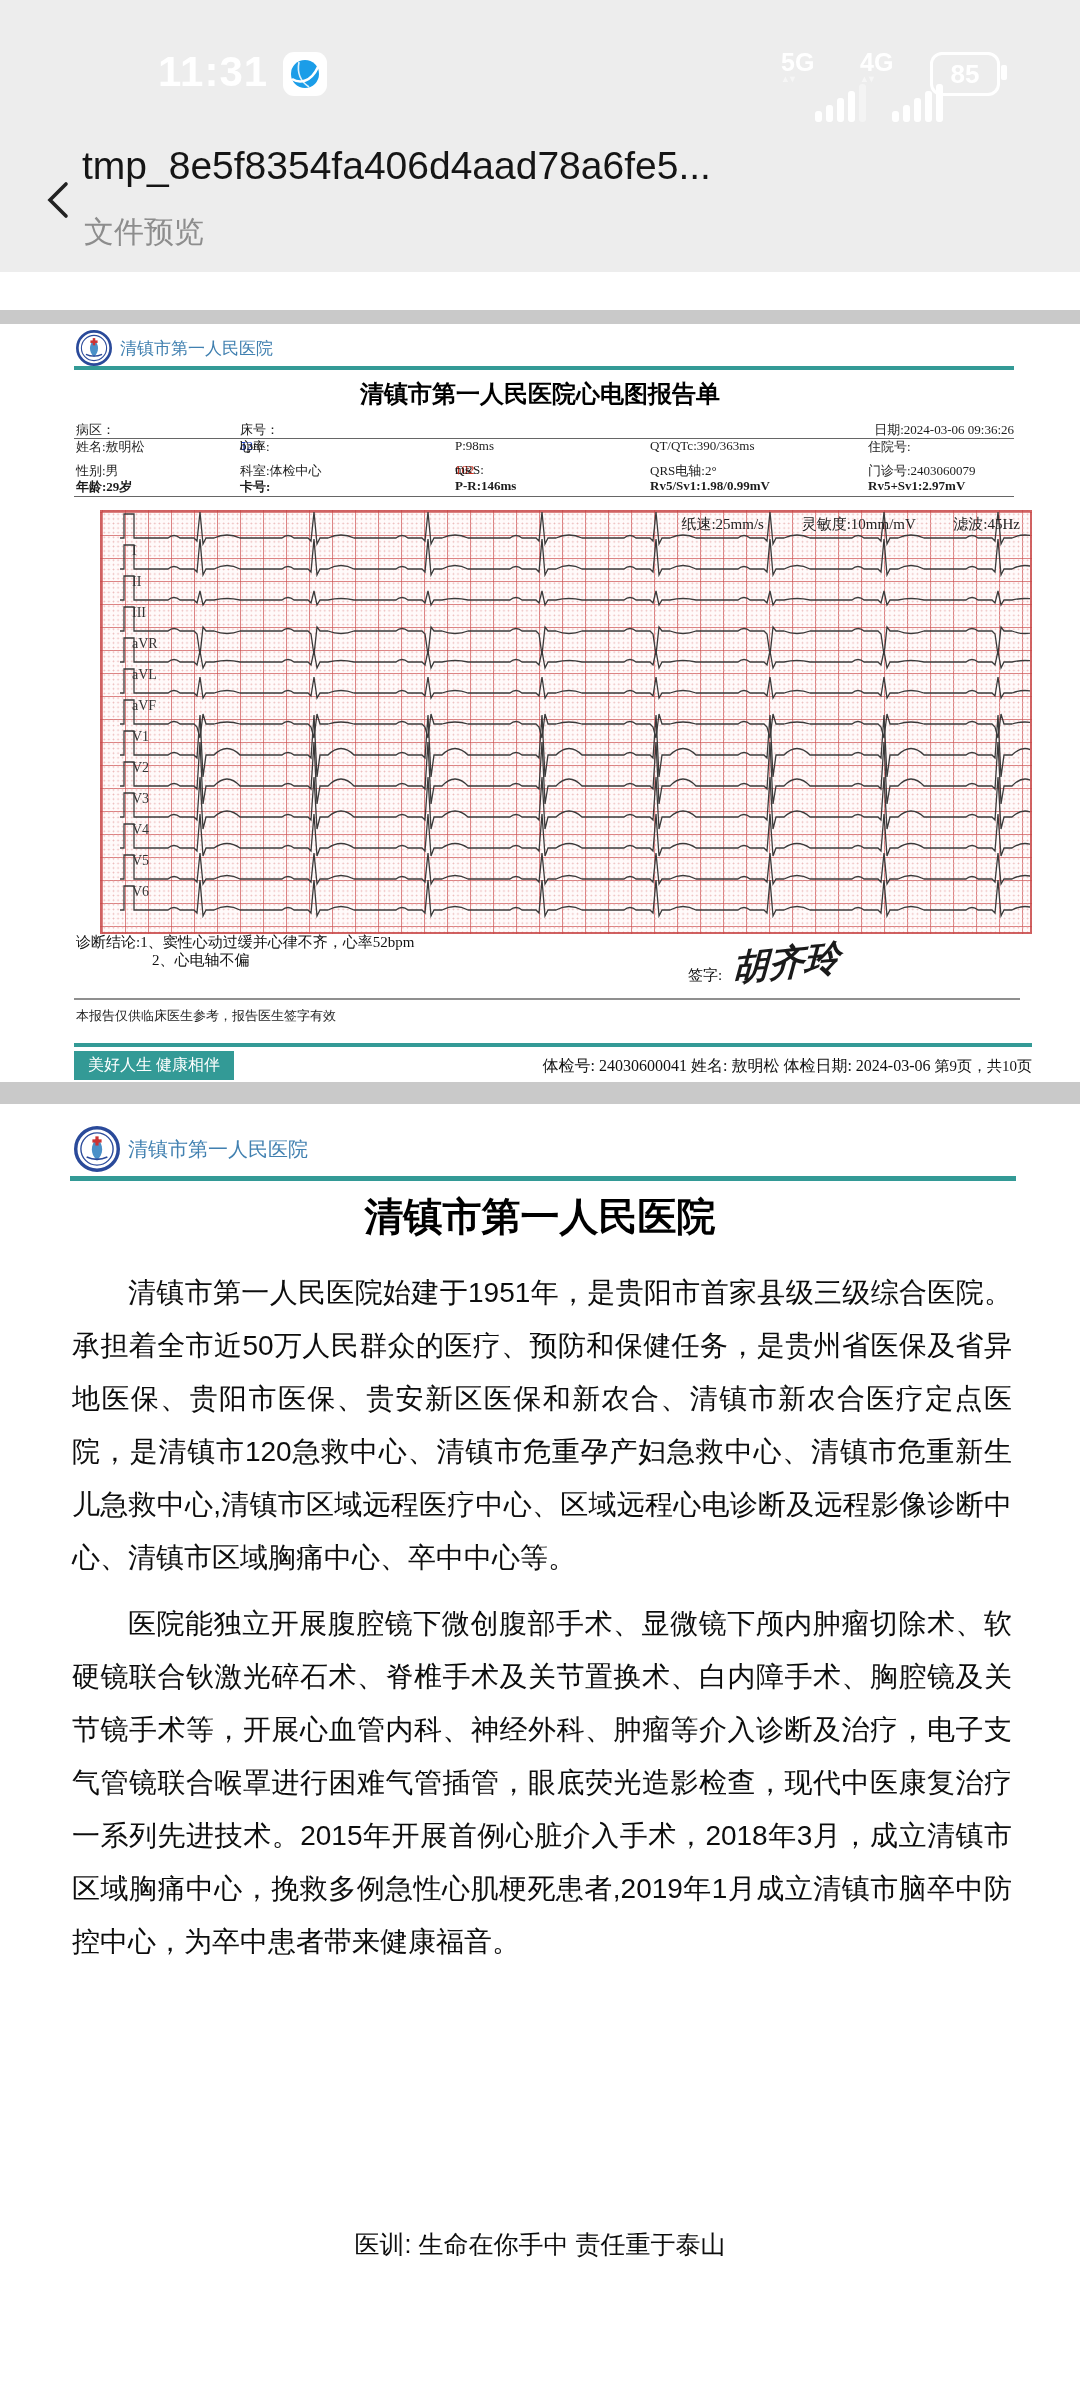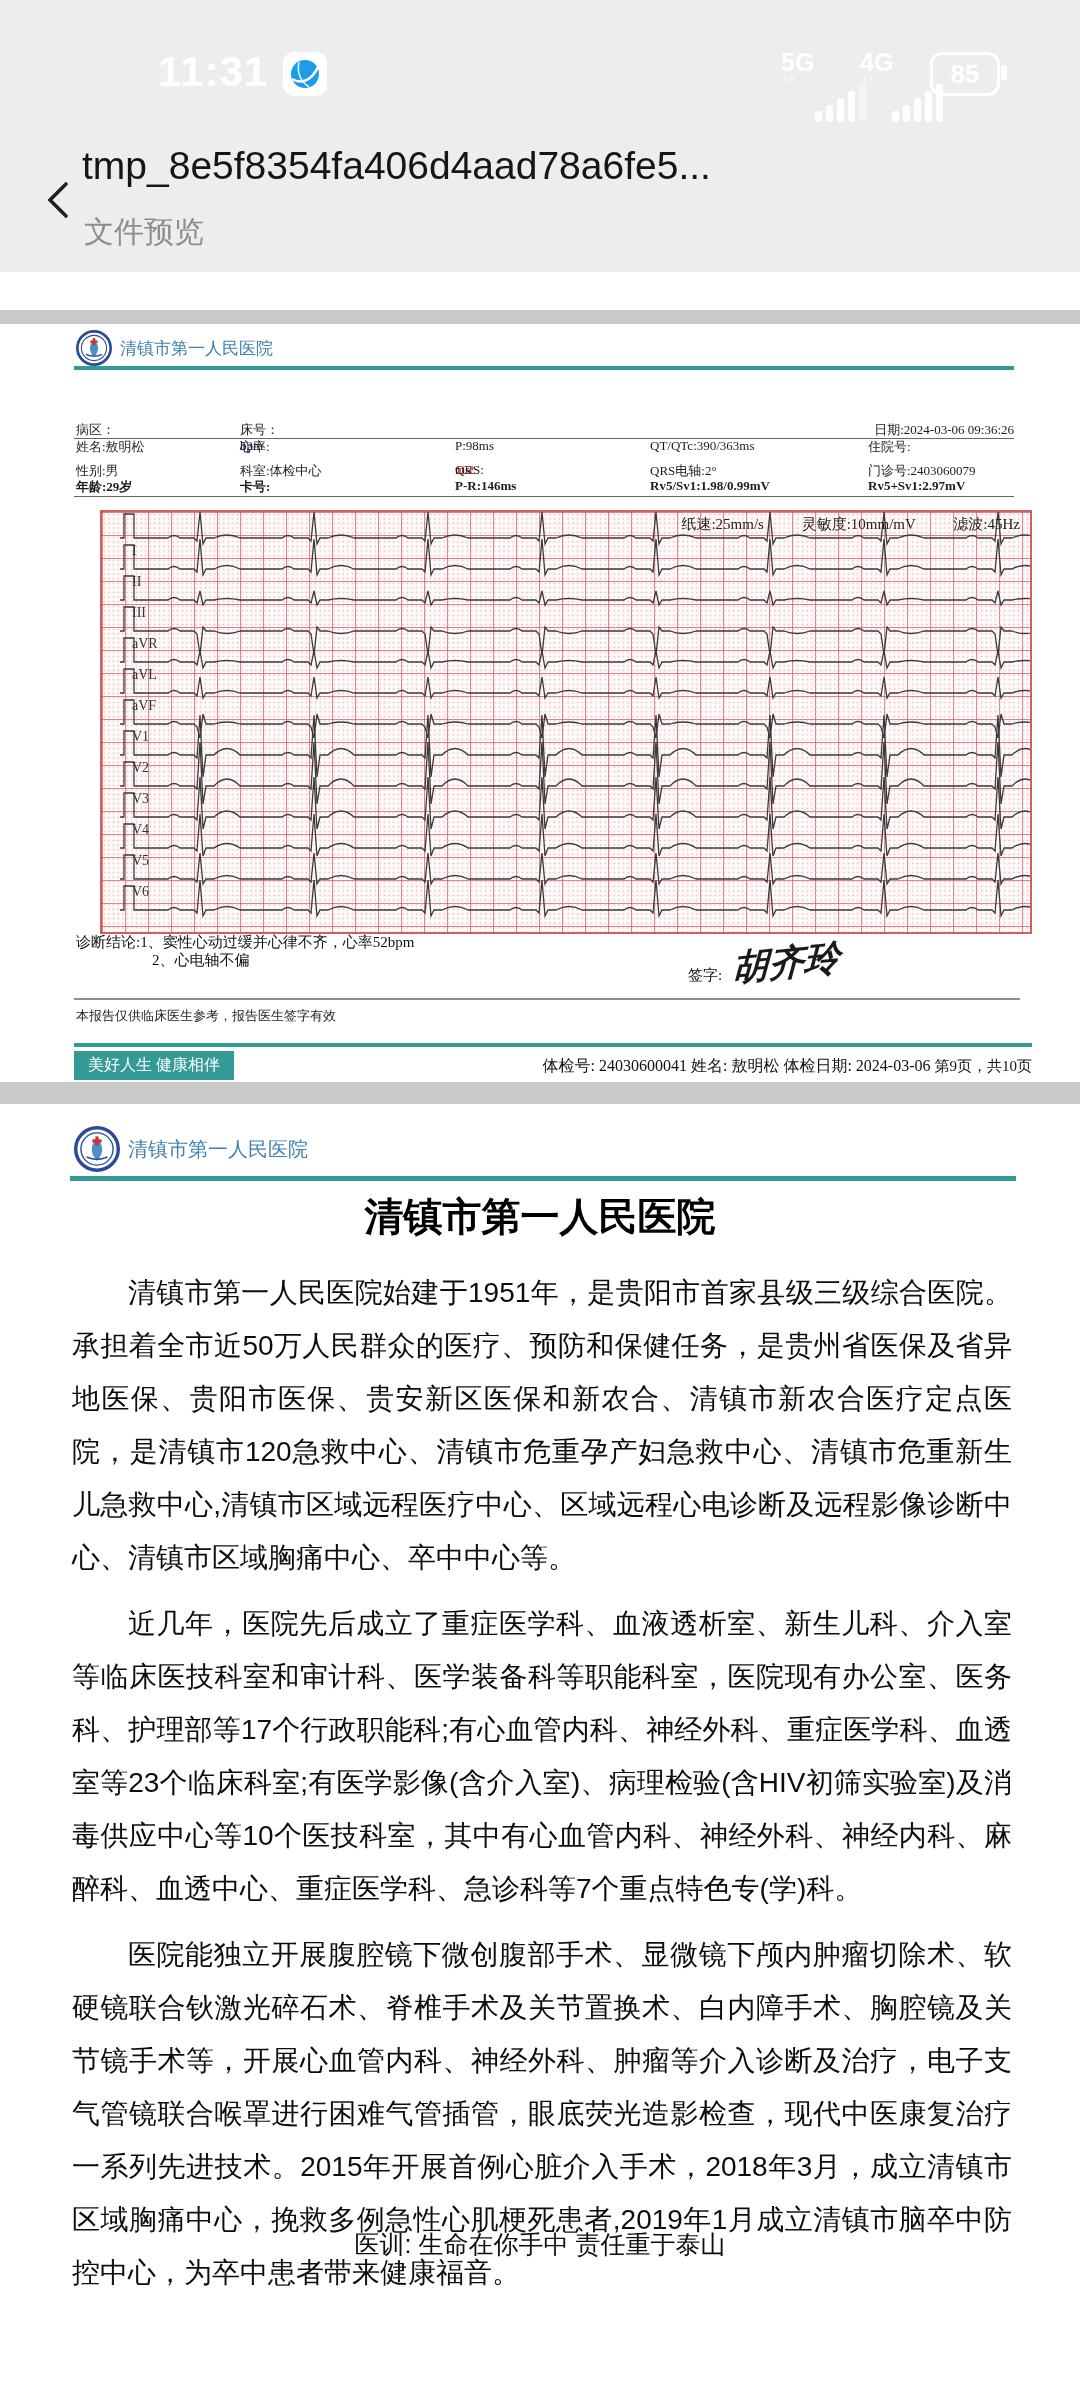--- a/index.html
+++ b/index.html
@@ -132,20 +132,21 @@
         <circle cx="20" cy="20" r="14" fill="none" stroke="#2a4a9a" stroke-width="1.2"></circle>
         <path d="M20 10 C14 17 14 24 20 30 C26 24 26 17 20 10 Z" fill="#4a90c8"></path>
         <rect x="18.6" y="9" width="2.8" height="8" fill="#c33"></rect>
         <rect x="16" y="11.6" width="8" height="2.8" fill="#c33"></rect>
         <path d="M11 27 Q20 31 29 27" stroke="#2a4a9a" stroke-width="1.4" fill="none"></path>
       </svg>
       <span class="logo-text" style="font-size:17px;">清镇市第一人民医院</span>
     </div>
     <div class="teal-rule" style="left:74px;top:42px;width:940px;height:4px;"></div>
 
+    <div class="rep-title" style="top:54px;">清镇市第一人民医院心电图报告单</div>
 
     <div class="inf" style="top:97px;">
       <span class="c1">病区：</span>
       <span class="c2">床号：</span>
       <span class="right">日期:2024-03-06 09:36:26</span>
     </div>
     <div class="hair" style="top:114px;"></div>
 
     <div class="inf" style="top:114px;">
       <span class="c1">姓名:敖明松</span>
@@ -249,20 +250,19 @@
         <path d="M11 27 Q20 31 29 27" stroke="#2a4a9a" stroke-width="1.4" fill="none"></path>
       </svg>
       <span class="logo-text" style="font-size:20px;">清镇市第一人民医院</span>
     </div>
     <div class="teal-rule" style="left:70px;top:72px;width:946px;height:5px;"></div>
 
     <div class="p2-title">清镇市第一人民医院</div>
 
     <div class="p2-body">
       <p>清镇市第一人民医院始建于1951年，是贵阳市首家县级三级综合医院。承担着全市近50万人民群众的医疗、预防和保健任务，是贵州省医保及省异地医保、贵阳市医保、贵安新区医保和新农合、清镇市新农合医疗定点医院，是清镇市120急救中心、清镇市危重孕产妇急救中心、清镇市危重新生儿急救中心,清镇市区域远程医疗中心、区域远程心电诊断及远程影像诊断中心、清镇市区域胸痛中心、卒中中心等。</p>
-      <p>近几年，医院先后成立了重症医学科、血液透析室、新生儿科、介入室等临床医技科室和审计科、医学装备科等职能科室，医院现有办公室、医务科、护理部等17个行政职能科;有心血管内科、神经外科、重症医学科、血透室等23个临床科室;有医学影像(含介入室)、病理检验(含HIV初筛实验室)及消毒供应中心等10个医技科室，其中有心血管内科、神经外科、神经内科、麻醉科、血透中心、重症医学科、急诊科等7个重点特色专(学)科。</p>
       <p>医院能独立开展腹腔镜下微创腹部手术、显微镜下颅内肿瘤切除术、软硬镜联合钬激光碎石术、脊椎手术及关节置换术、白内障手术、胸腔镜及关节镜手术等，开展心血管内科、神经外科、肿瘤等介入诊断及治疗，电子支气管镜联合喉罩进行困难气管插管，眼底荧光造影检查，现代中医康复治疗一系列先进技术。2015年开展首例心脏介入手术，2018年3月，成立清镇市区域胸痛中心，挽救多例急性心肌梗死患者,2019年1月成立清镇市脑卒中防控中心，为卒中患者带来健康福音。</p>
     </div>
 
     <div class="motto" style="top:1124px;">医训: 生命在你手中 责任重于泰山</div>
   </div>
 
 </div>
 
 </body></html>

